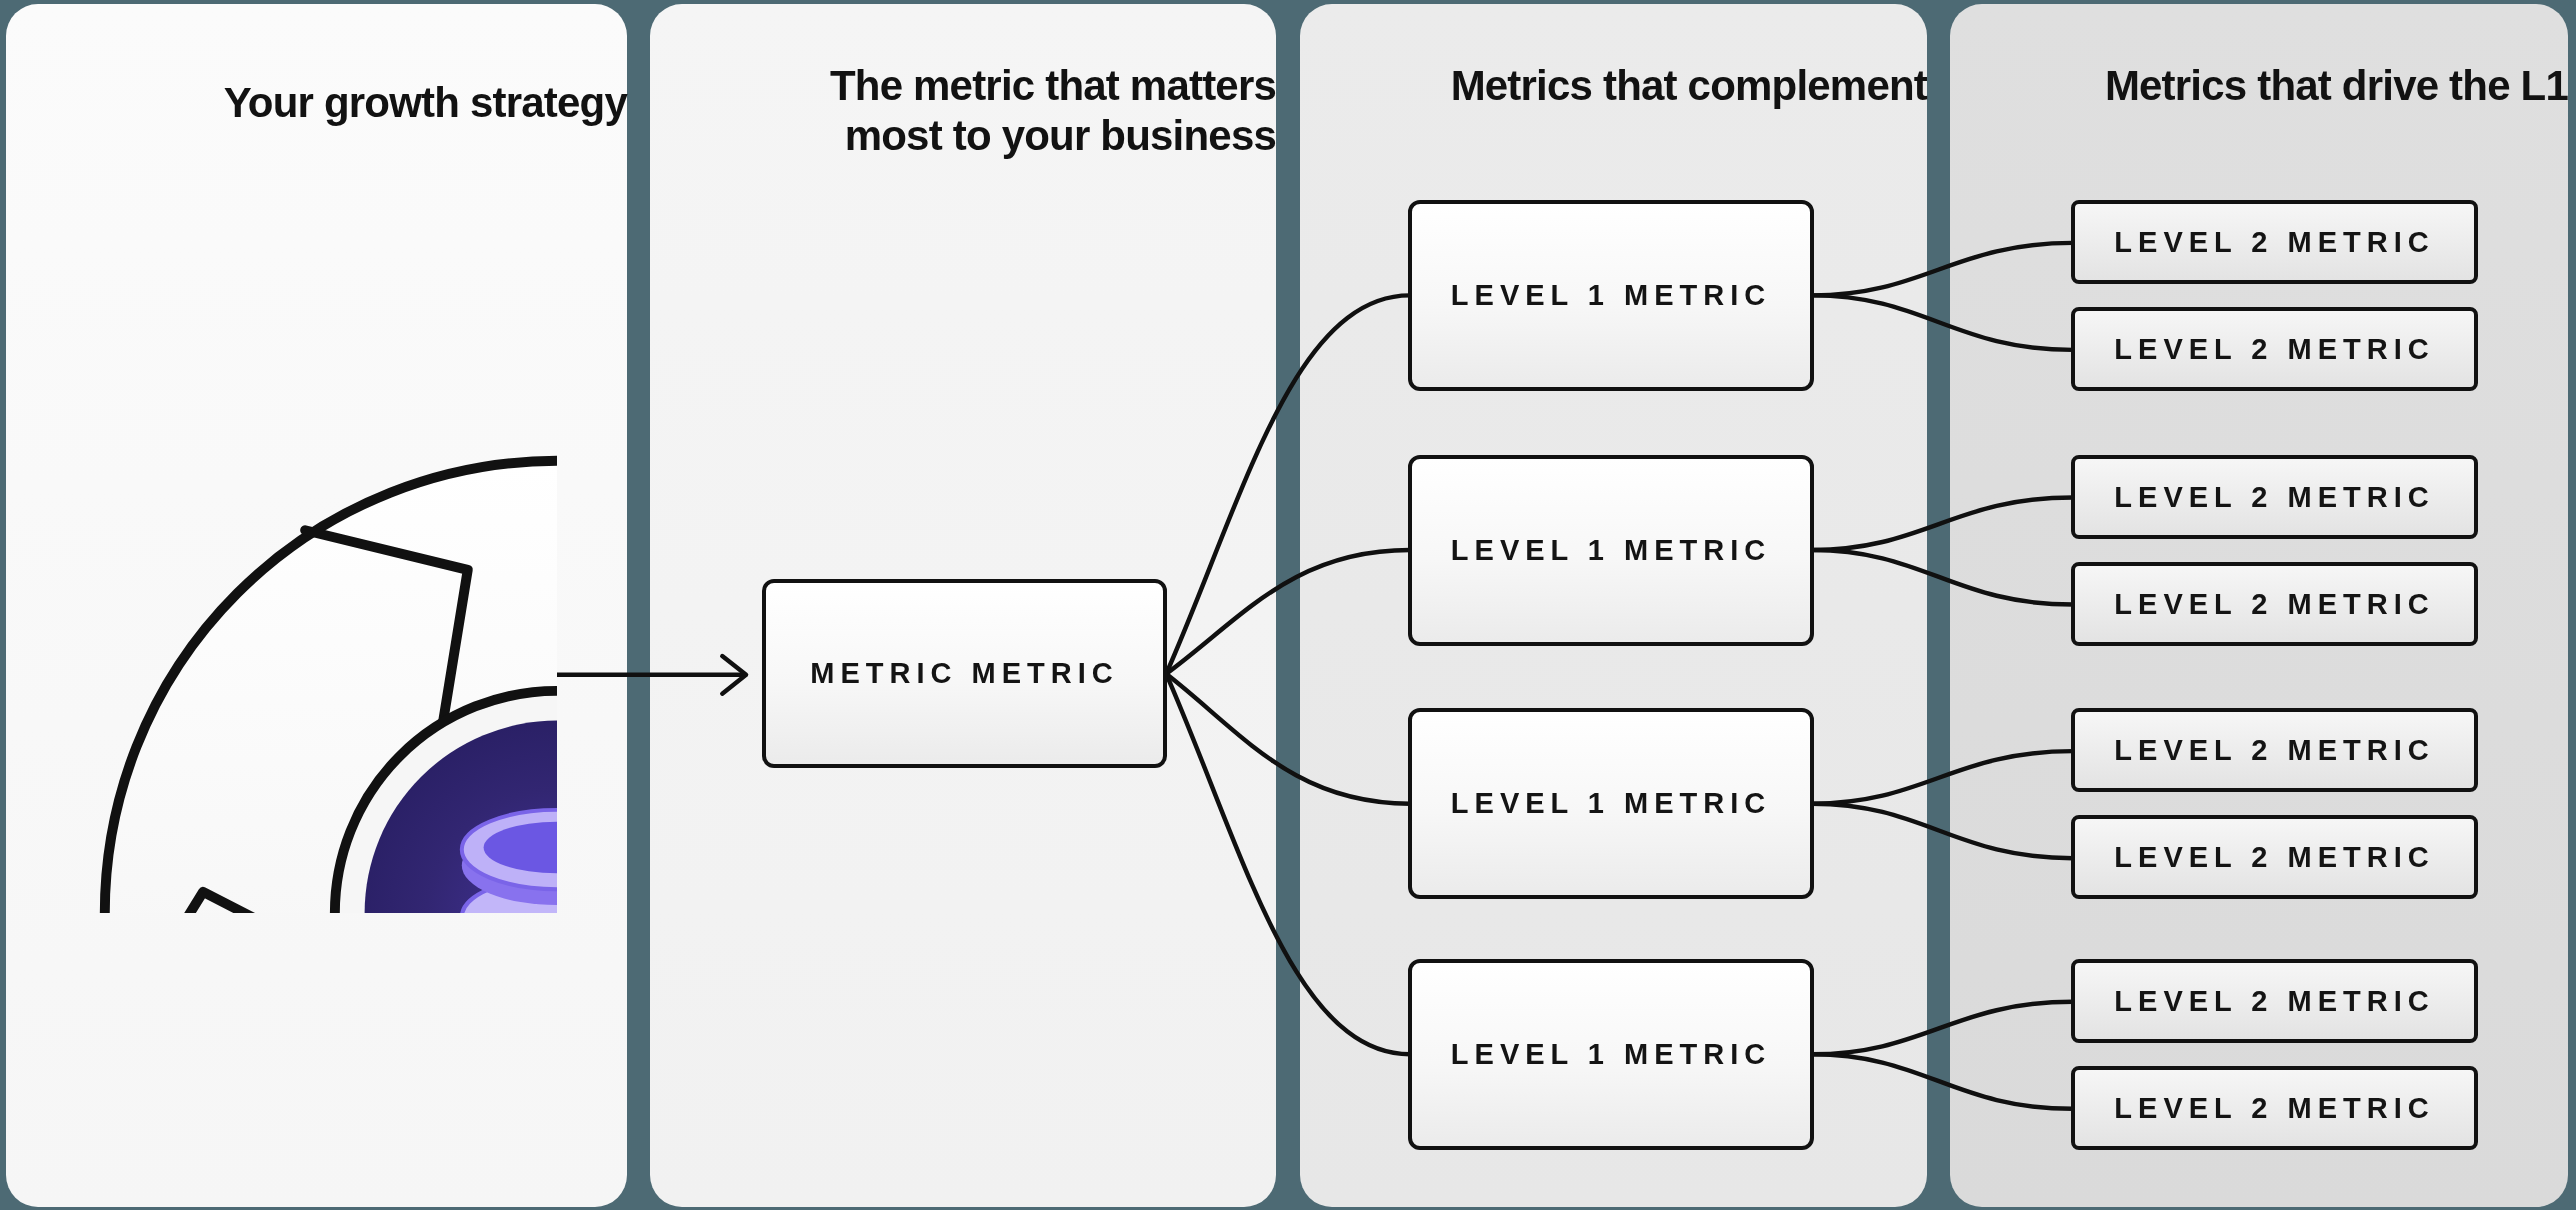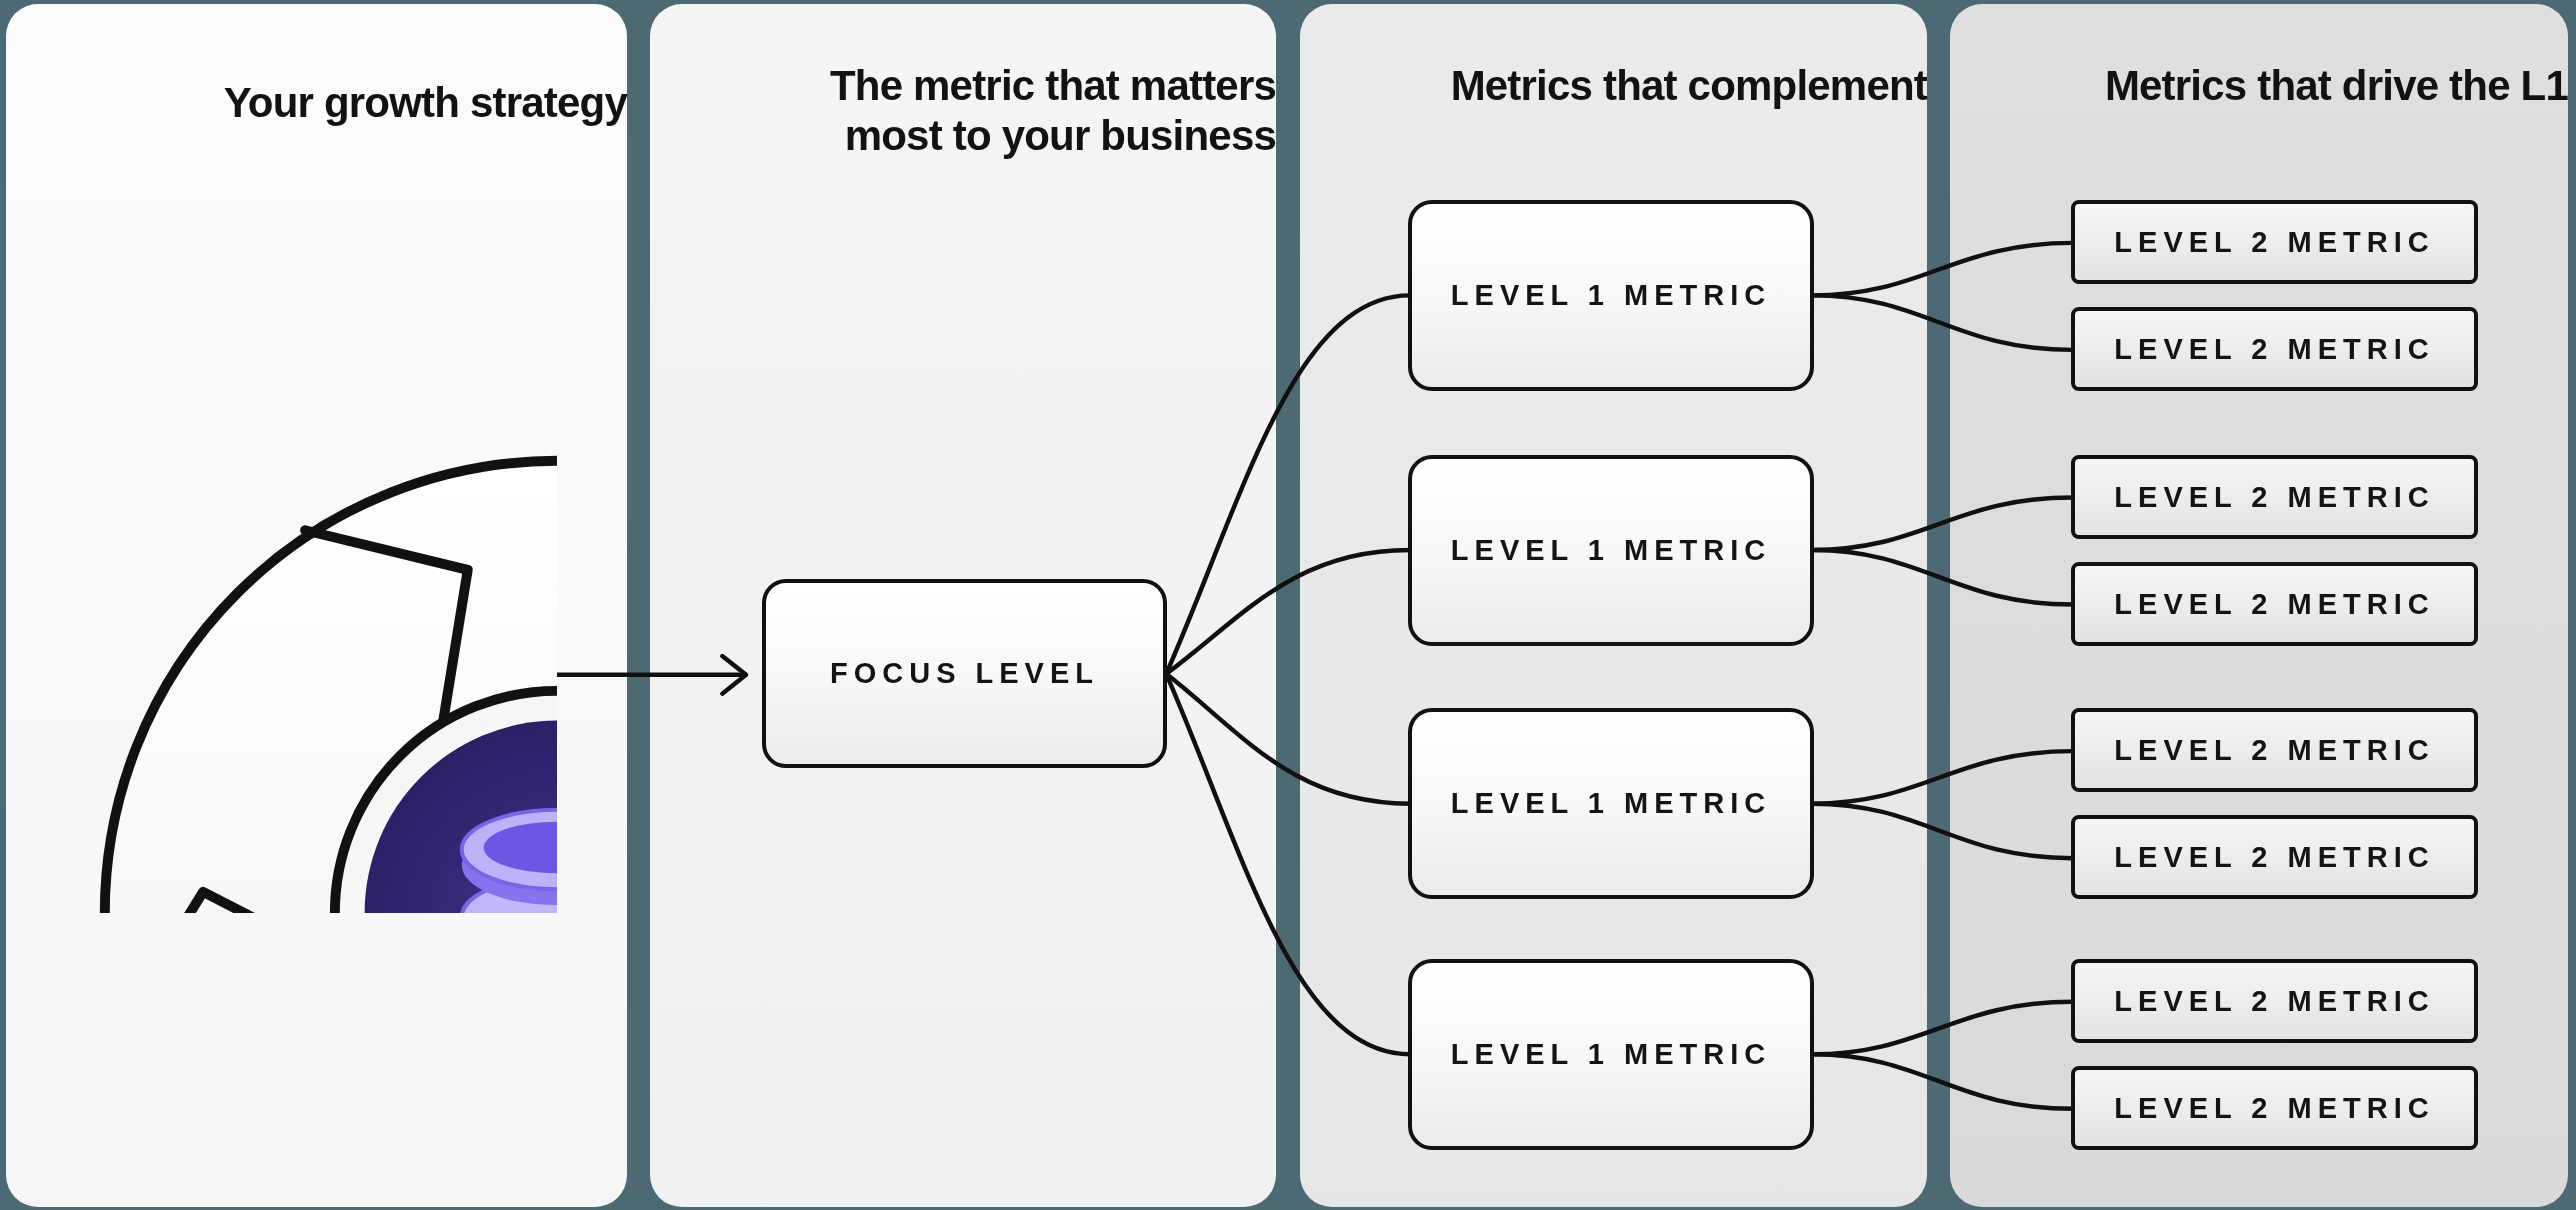--- a/index.html
+++ b/index.html
@@ -22,21 +22,21 @@
   }
   .panel-1 .panel-title{top:74px;}
   .panel-title span{display:block;}
   #connectors{position:absolute;left:0;top:0;z-index:5;}
   .node{
     position:absolute;z-index:10;box-sizing:border-box;
     border:4px solid #111;display:flex;align-items:center;justify-content:center;
     color:#141414;font-weight:700;font-size:29px;letter-spacing:6px;white-space:nowrap;
   }
   .node-big{
-    width:406px;height:191px;border-radius:24px;
+    width:406px;height:191px;border-radius:12px;
     background:linear-gradient(180deg,#ffffff 0%,#f7f7f7 55%,#ebebeb 100%);
   }
   .node-small{
     width:407px;height:84px;border-radius:8px;
     background:linear-gradient(180deg,#f6f6f6,#e3e3e3);
   }
   #focus-box{left:762px;top:579px;width:405px;height:189px;}
   .l1-0{left:1408px;top:200px;}
   .l1-1{left:1408px;top:455px;}
   .l1-2{left:1408px;top:708px;}
@@ -132,21 +132,21 @@
         <ellipse cx="0" cy="2" rx="48" ry="20" fill="#c2b6f9" stroke="#7a64e8" stroke-width="2"></ellipse>
 
         <ellipse cx="0" cy="-24" rx="48" ry="20" fill="#8872ee"></ellipse>
         <ellipse cx="0" cy="-32" rx="48" ry="20" fill="#beb1f8" stroke="#7a64e8" stroke-width="2"></ellipse>
         <ellipse cx="0" cy="-33" rx="37" ry="13" fill="#6b57e3"></ellipse>
       </g>
     </svg>
   </svg>
 
   <div id="focus-box" class="node node-big">
-    <span>FOCUS LEVEL</span>
+    <span>METRIC METRIC</span>
   </div>
 
   <div class="node node-big l1-0">
     <span>LEVEL 1 METRIC</span>
   </div>
   <div class="node node-big l1-1">
     <span>LEVEL 1 METRIC</span>
   </div>
   <div class="node node-big l1-2">
     <span>LEVEL 1 METRIC</span>

